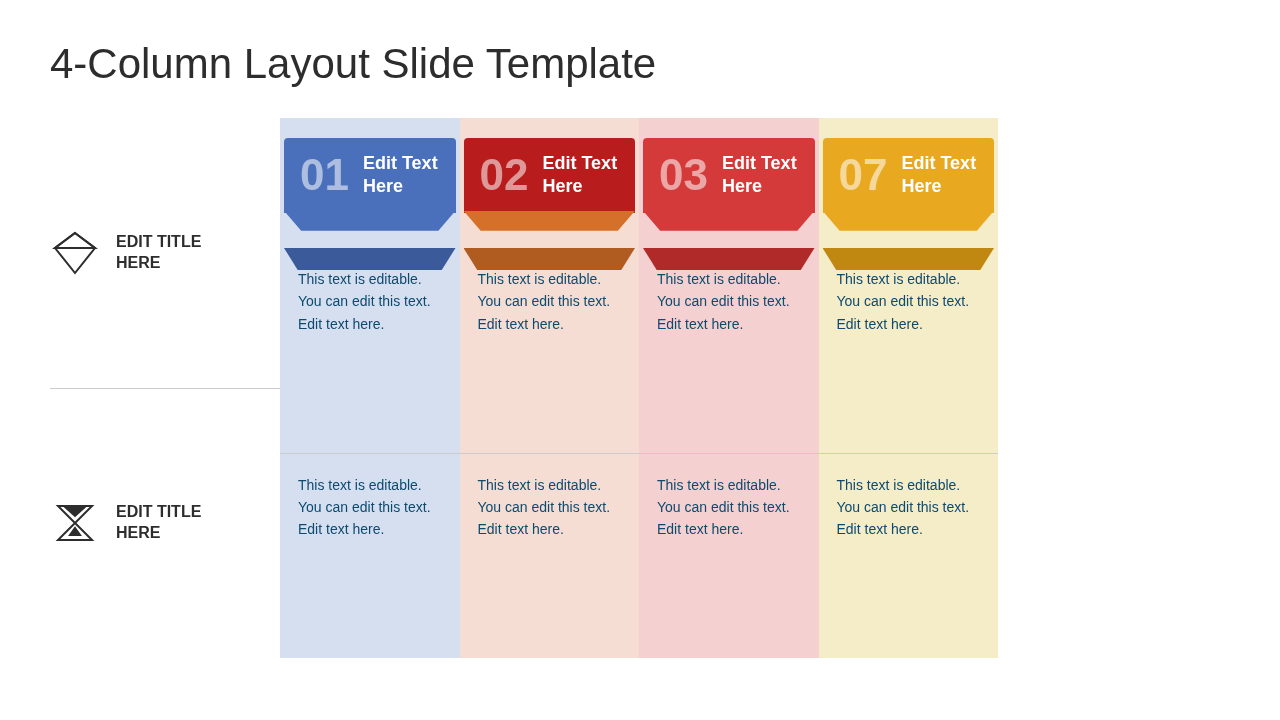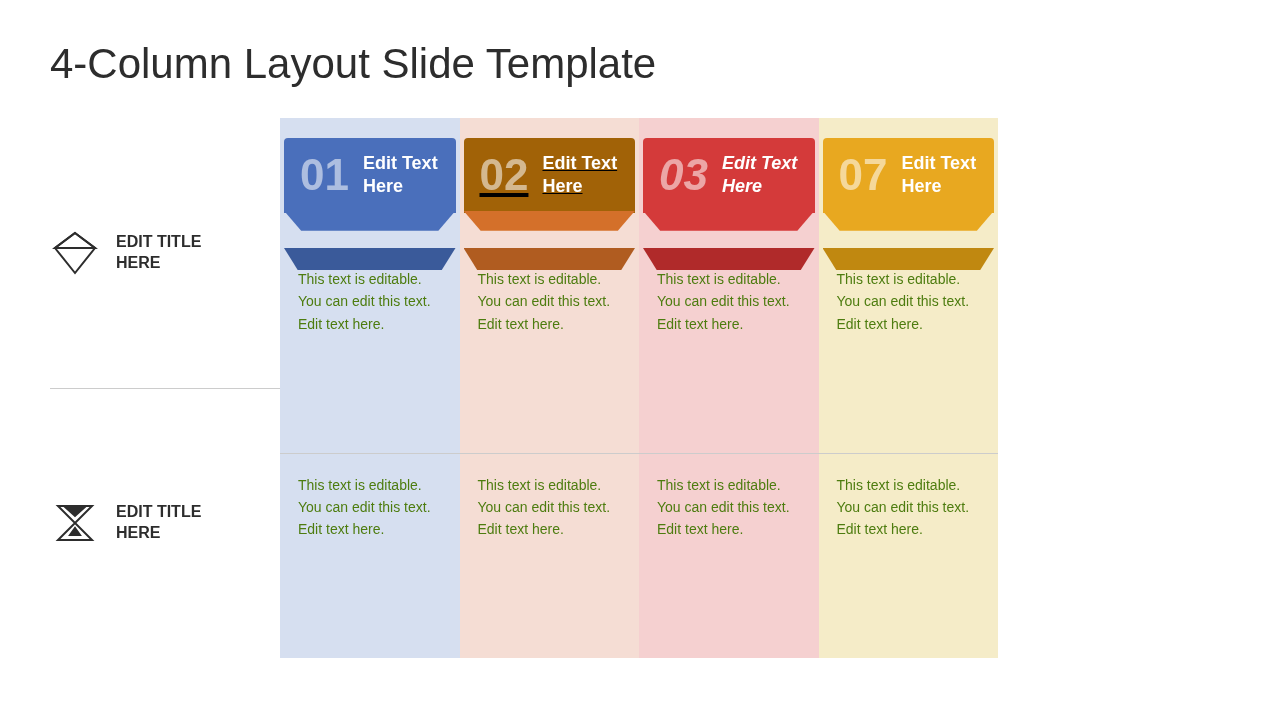--- a/index.html
+++ b/index.html
@@ -102,23 +102,23 @@
       content: '';
       position: absolute;
       bottom: -18px;
       left: 0;
       right: 0;
       height: 20px;
       clip-path: polygon(0 0, 100% 0, 90% 100%, 10% 100%);
     }
     .banner-1 { background: #4a6fbb; }
     .banner-1::after { background: #4a6fbb; }
-    .banner-2 { background: #a16207; text-decoration: underline; }
+    .banner-2 { background: #b91c1c; }
     .banner-2::after { background: #d4702a; }
-    .banner-3 { background: #d43a3a; font-style: italic; }
+    .banner-3 { background: #d43a3a; }
     .banner-3::after { background: #d43a3a; }
     .banner-4 { background: #e8a820; }
     .banner-4::after { background: #e8a820; }
 
     
     .banner-fold {
       position: absolute;
       bottom: -22px;
       left: 4px;
       right: 4px;
@@ -153,21 +153,21 @@
       display: flex;
       flex-direction: row;
     }
     .data-row:first-child {
       border-bottom: 1px solid #cccccc;
     }
     .data-cell {
       flex: 1;
       padding: 20px 18px;
       font-size: 14px;
-      color: #4d7c0f;
+      color: #0c4a6e;
       line-height: 1.6;
       position: relative;
     }
     .data-cell-1 { background: #d6dff0; }
     .data-cell-2 { background: #f5ddd4; }
     .data-cell-3 { background: #f5d0d0; }
     .data-cell-4 { background: #f5ecc8; }
   </style>
 </head>
 <body>

